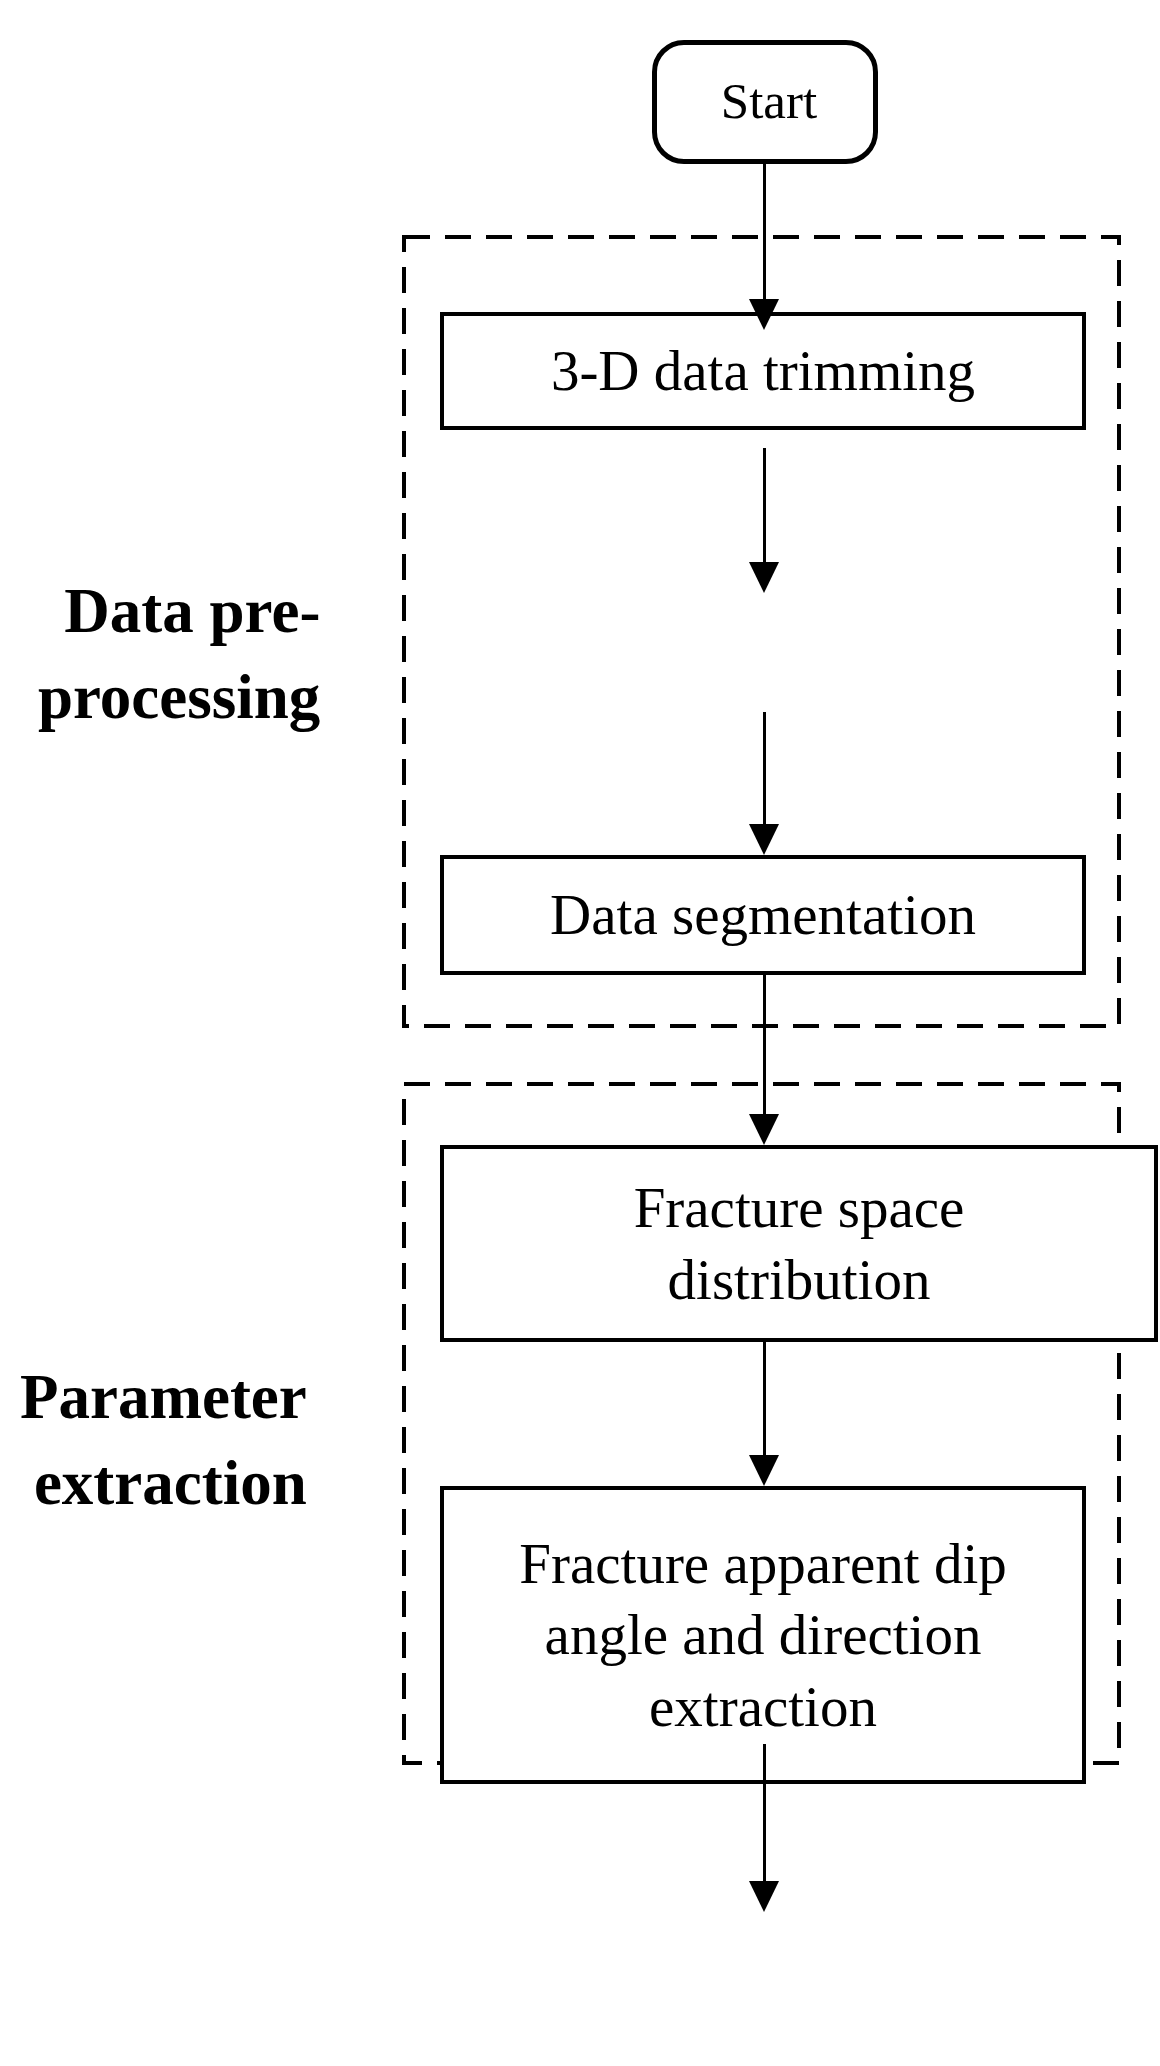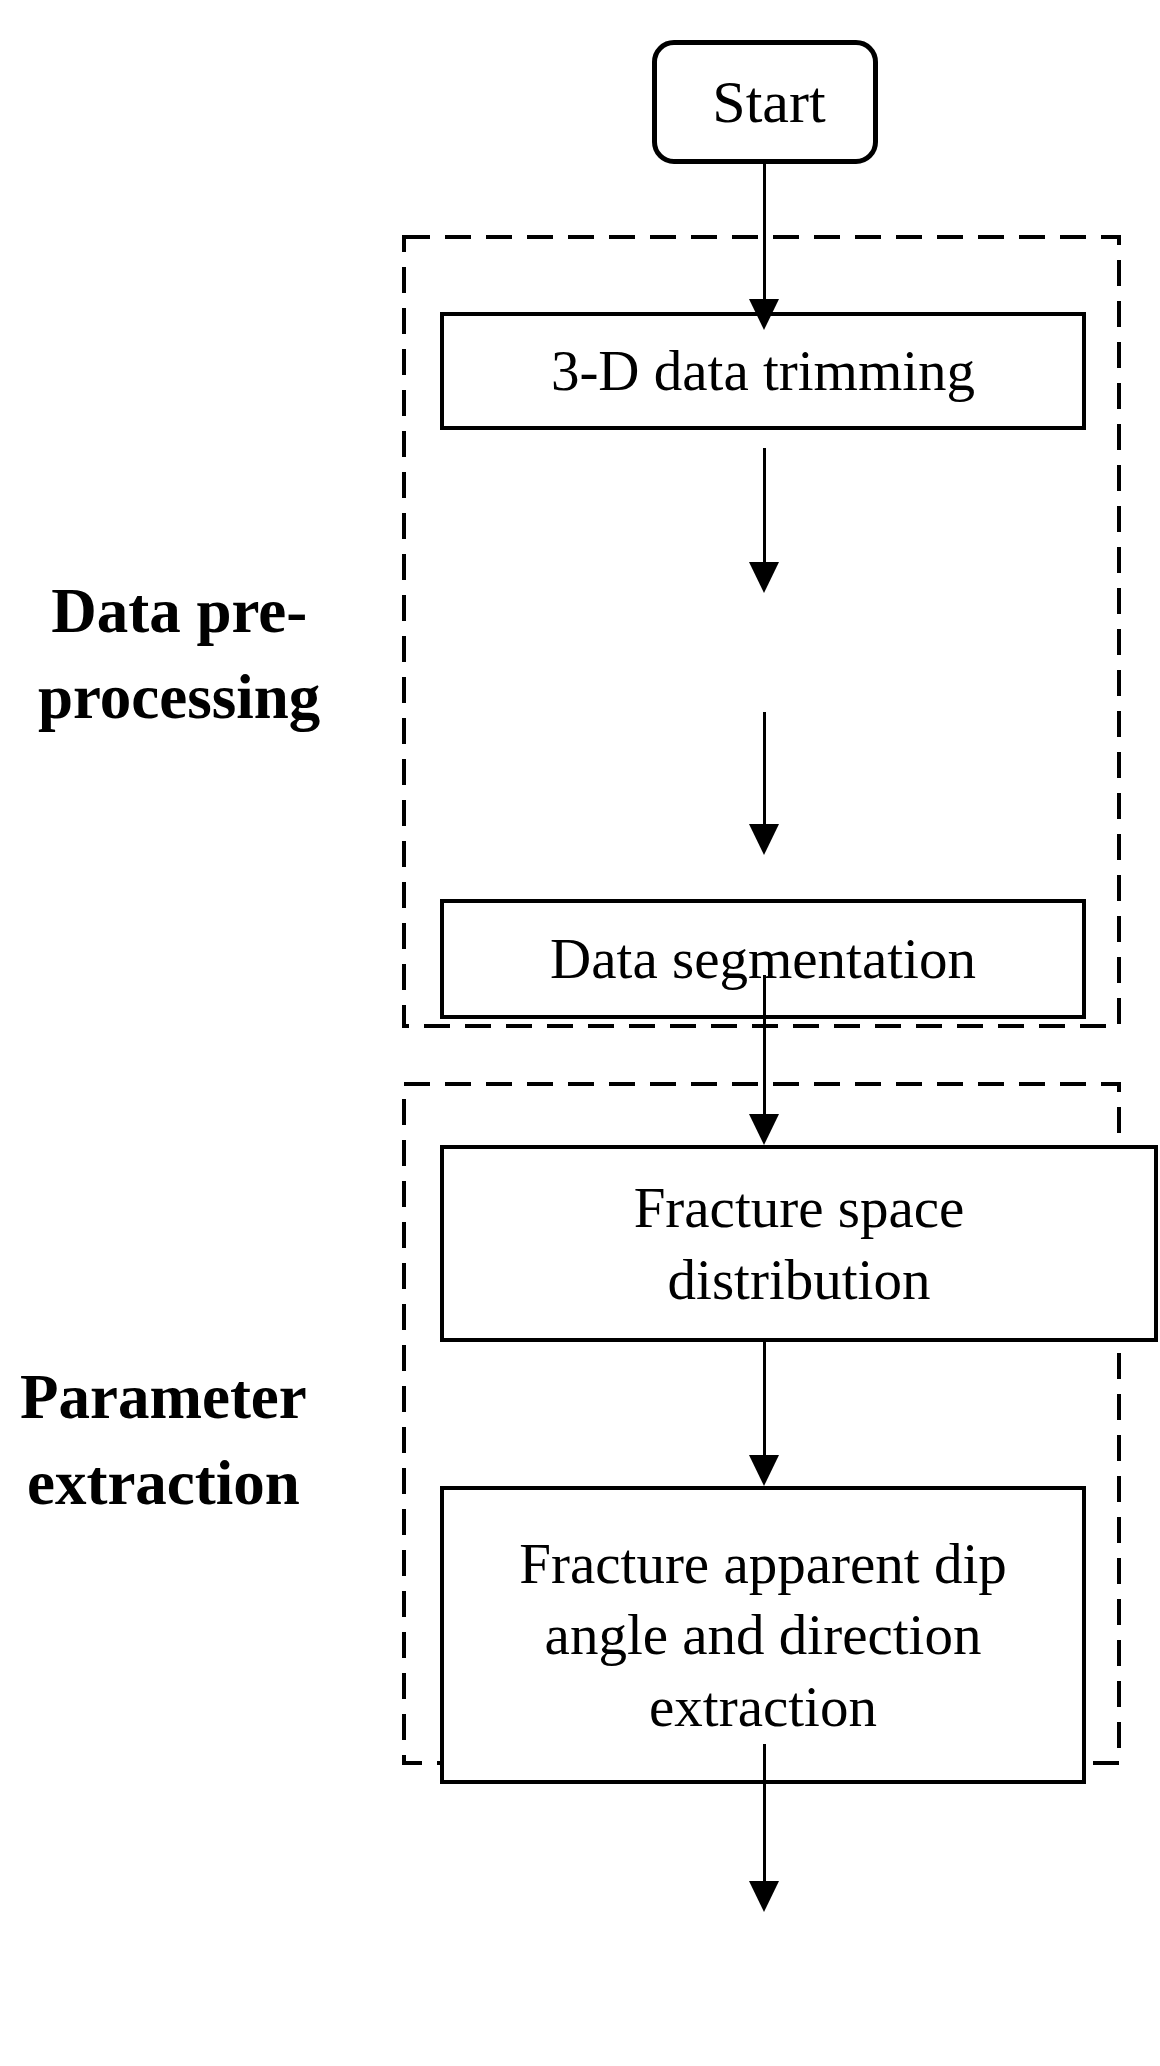--- a/index.html
+++ b/index.html
@@ -25,37 +25,37 @@
     display: flex;
     align-items: center;
     justify-content: center;
     text-align: center;
     font-size: 57px;
     line-height: 1.25;
     white-space: pre-line;
   }
   .terminal {
     border-width: 5px;
-    border-radius: 22px;
-    font-size: 60px;
+    border-radius: 32px;
+    font-size: 51px;
     padding-left: 8px;
   }
   
   .frame {
     position: absolute;
     overflow: visible;
   }
   
   .group-label {
     position: absolute;
     font-weight: bold;
     font-size: 63px;
     line-height: 1.37;
     white-space: pre-line;
-    text-align: center;
+    text-align: right;
   }
   
   .arrow {
     position: absolute;
     display: flex;
     flex-direction: column;
     align-items: center;
     transform: translateX(-50%);
   }
   .arrow .shaft {
@@ -89,21 +89,21 @@
 
   <div class="group-label" style="left:20px; top:1354px;">Parameter
 extraction</div>
 
   <div class="node terminal" style="left:652px; top:40px; width:226px; height:124px;">Start</div>
 
 
   <div class="node" style="left:440px; top:312px; width:646px; height:118px;">3-D data trimming</div>
 
 
-  <div class="node" style="left:440px; top:855px; width:646px; height:120px;margin-top:44px;">Data segmentation</div>
+  <div class="node" style="left:440px; top:855px; width:646px; height:120px;">Data segmentation</div>
 
   <div class="node" style="left:440px; top:1145px; width:718px; height:197px;">Fracture space
 distribution</div>
 
   <div class="node" style="left:440px; top:1486px; width:646px; height:298px;">Fracture apparent dip
 angle and direction
 extraction</div>
 
   <div class="arrow" style="left:764px; top:164px; height:166px;">
     <div class="shaft"></div>

